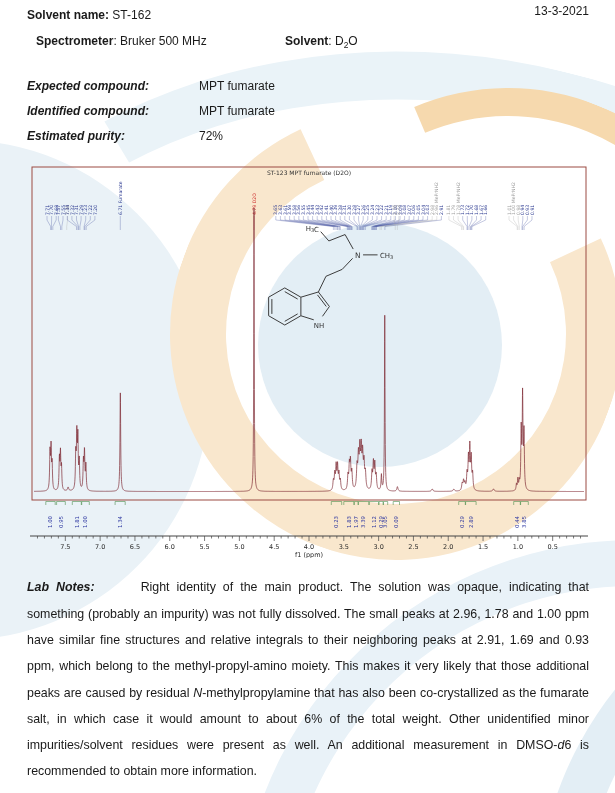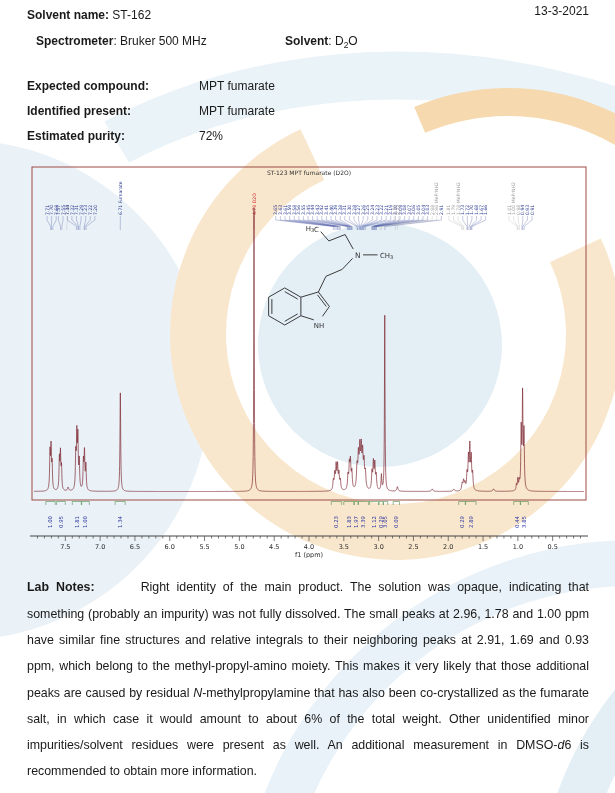--- a/index.html
+++ b/index.html
@@ -20,26 +20,26 @@
   .wmE{left:238px;top:540px;width:700px;height:700px;border:46px solid transparent;
        border-top-color:#e9f2f8;border-left-color:#e9f2f8;transform:rotate(10deg);}
   .wmF{left:537px;top:556px;width:620px;height:620px;border:46px solid transparent;
        border-left-color:#e3eef5;}
   
   .abs{position:absolute;}
   .h-line{font-size:12px;}
   .h-line b{font-weight:bold;}
   .date{font-size:12px;}
   .summary-row{position:absolute;left:27px;font-size:12px;}
-  .summary-row .lbl{display:inline-block;width:172px;font-weight:bold;}
+  .summary-row .lbl{display:inline-block;width:172px;font-weight:bold;font-style:italic;}
   sub{font-size:70%;}
   
   .notes{position:absolute;left:27px;top:562px;width:562px;font-size:12.4px;
          line-height:26.3px;text-align:justify;}
-  .notes b{font-weight:bold;}
+  .notes b{font-weight:bold;font-style:italic;}
   .notes-tab{display:inline-block;width:46px;}
   .chart-wrap{position:absolute;left:30px;top:158px;width:558px;height:400px;}
 </style>
 </head>
 <body>
 
 <div class="page">
 
   <div class="wm wm1"></div>
   <div class="wm wmA"></div>
@@ -57,21 +57,21 @@
     <div class="abs date" style="right:26px;top:4px;">13-3-2021</div>
     <div class="abs h-line" style="left:27px;top:34px;margin-left:9px;">
       <b>Spectrometer</b><span>: Bruker 500 MHz</span>
     </div>
     <div class="abs h-line" style="left:285px;top:34px;">
       <b>Solvent</b><span><span>: D</span><sub>2</sub><span>O</span></span>
     </div>
 
     <div id="summary">
         <div class="summary-row" style="top: 79px;"><span class="lbl">Expected compound:</span><span>MPT fumarate</span></div>
-        <div class="summary-row" style="top: 104px;"><span class="lbl">Identified present:</span><span>MPT fumarate</span></div>
+        <div class="summary-row" style="top: 104px;"><span class="lbl">Identified compound:</span><span>MPT fumarate</span></div>
         <div class="summary-row" style="top: 129px;"><span class="lbl">Estimated purity:</span><span>72%</span></div>
       </div>
 
     <div class="chart-wrap">
       <svg id="nmr" width="558" height="400" viewBox="0 0 558 400">
           <rect x="2" y="9" width="554" height="333" fill="none" stroke="#9b4a42" stroke-width="1"></rect>
           <text x="279" y="17" font-family="&quot;DejaVu Sans&quot;,sans-serif" text-anchor="middle" font-size="6" fill="#333">ST-123 MPT fumarate (D2O)</text>
           <text x="18.637130801687782" y="57" font-family="&quot;DejaVu Sans&quot;,sans-serif" font-size="4.6" fill="#2b3990" text-anchor="start" transform="rotate(-90 18.637130801687782 57)">7.71</text>
           <path d="M 17.0 58 L 17.0 62 L 20.7 68.5 L 20.7 72" fill="none" stroke="#2b3990" stroke-width="0.35" opacity="0.8"></path>
           <text x="23.237130801687783" y="57" font-family="&quot;DejaVu Sans&quot;,sans-serif" font-size="4.6" fill="#2b3990" text-anchor="start" transform="rotate(-90 23.237130801687783 57)">7.70</text>

